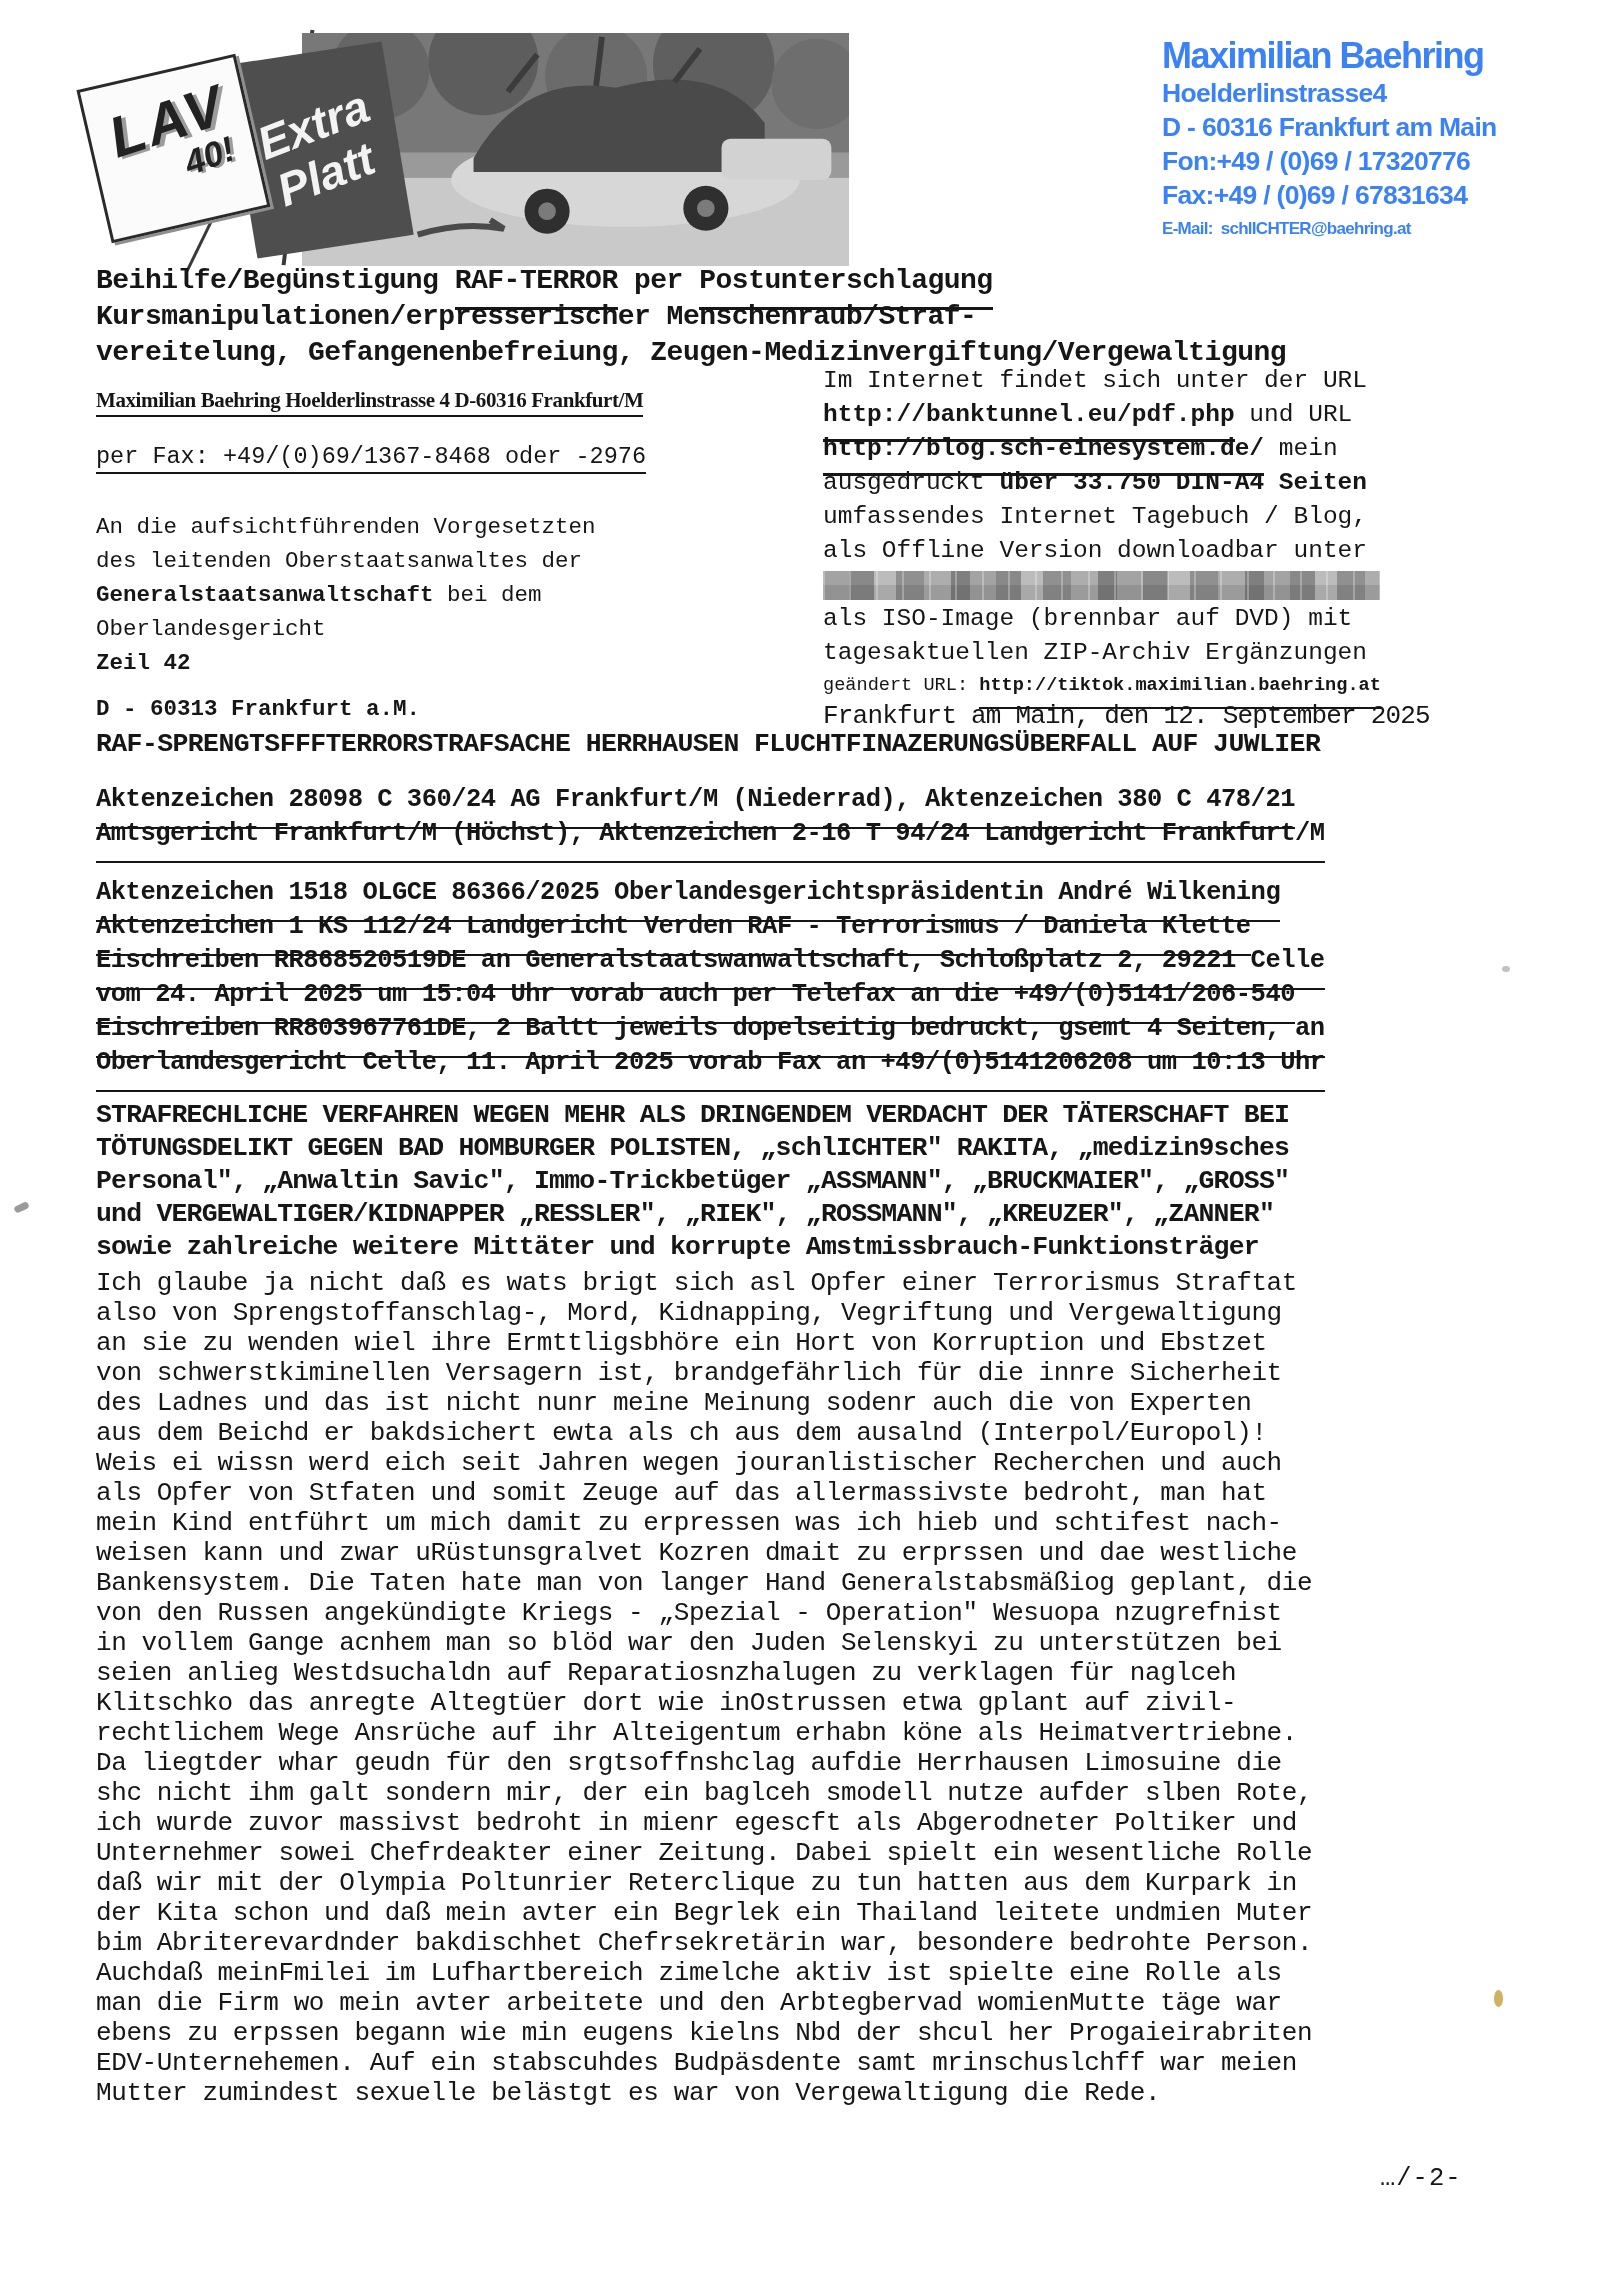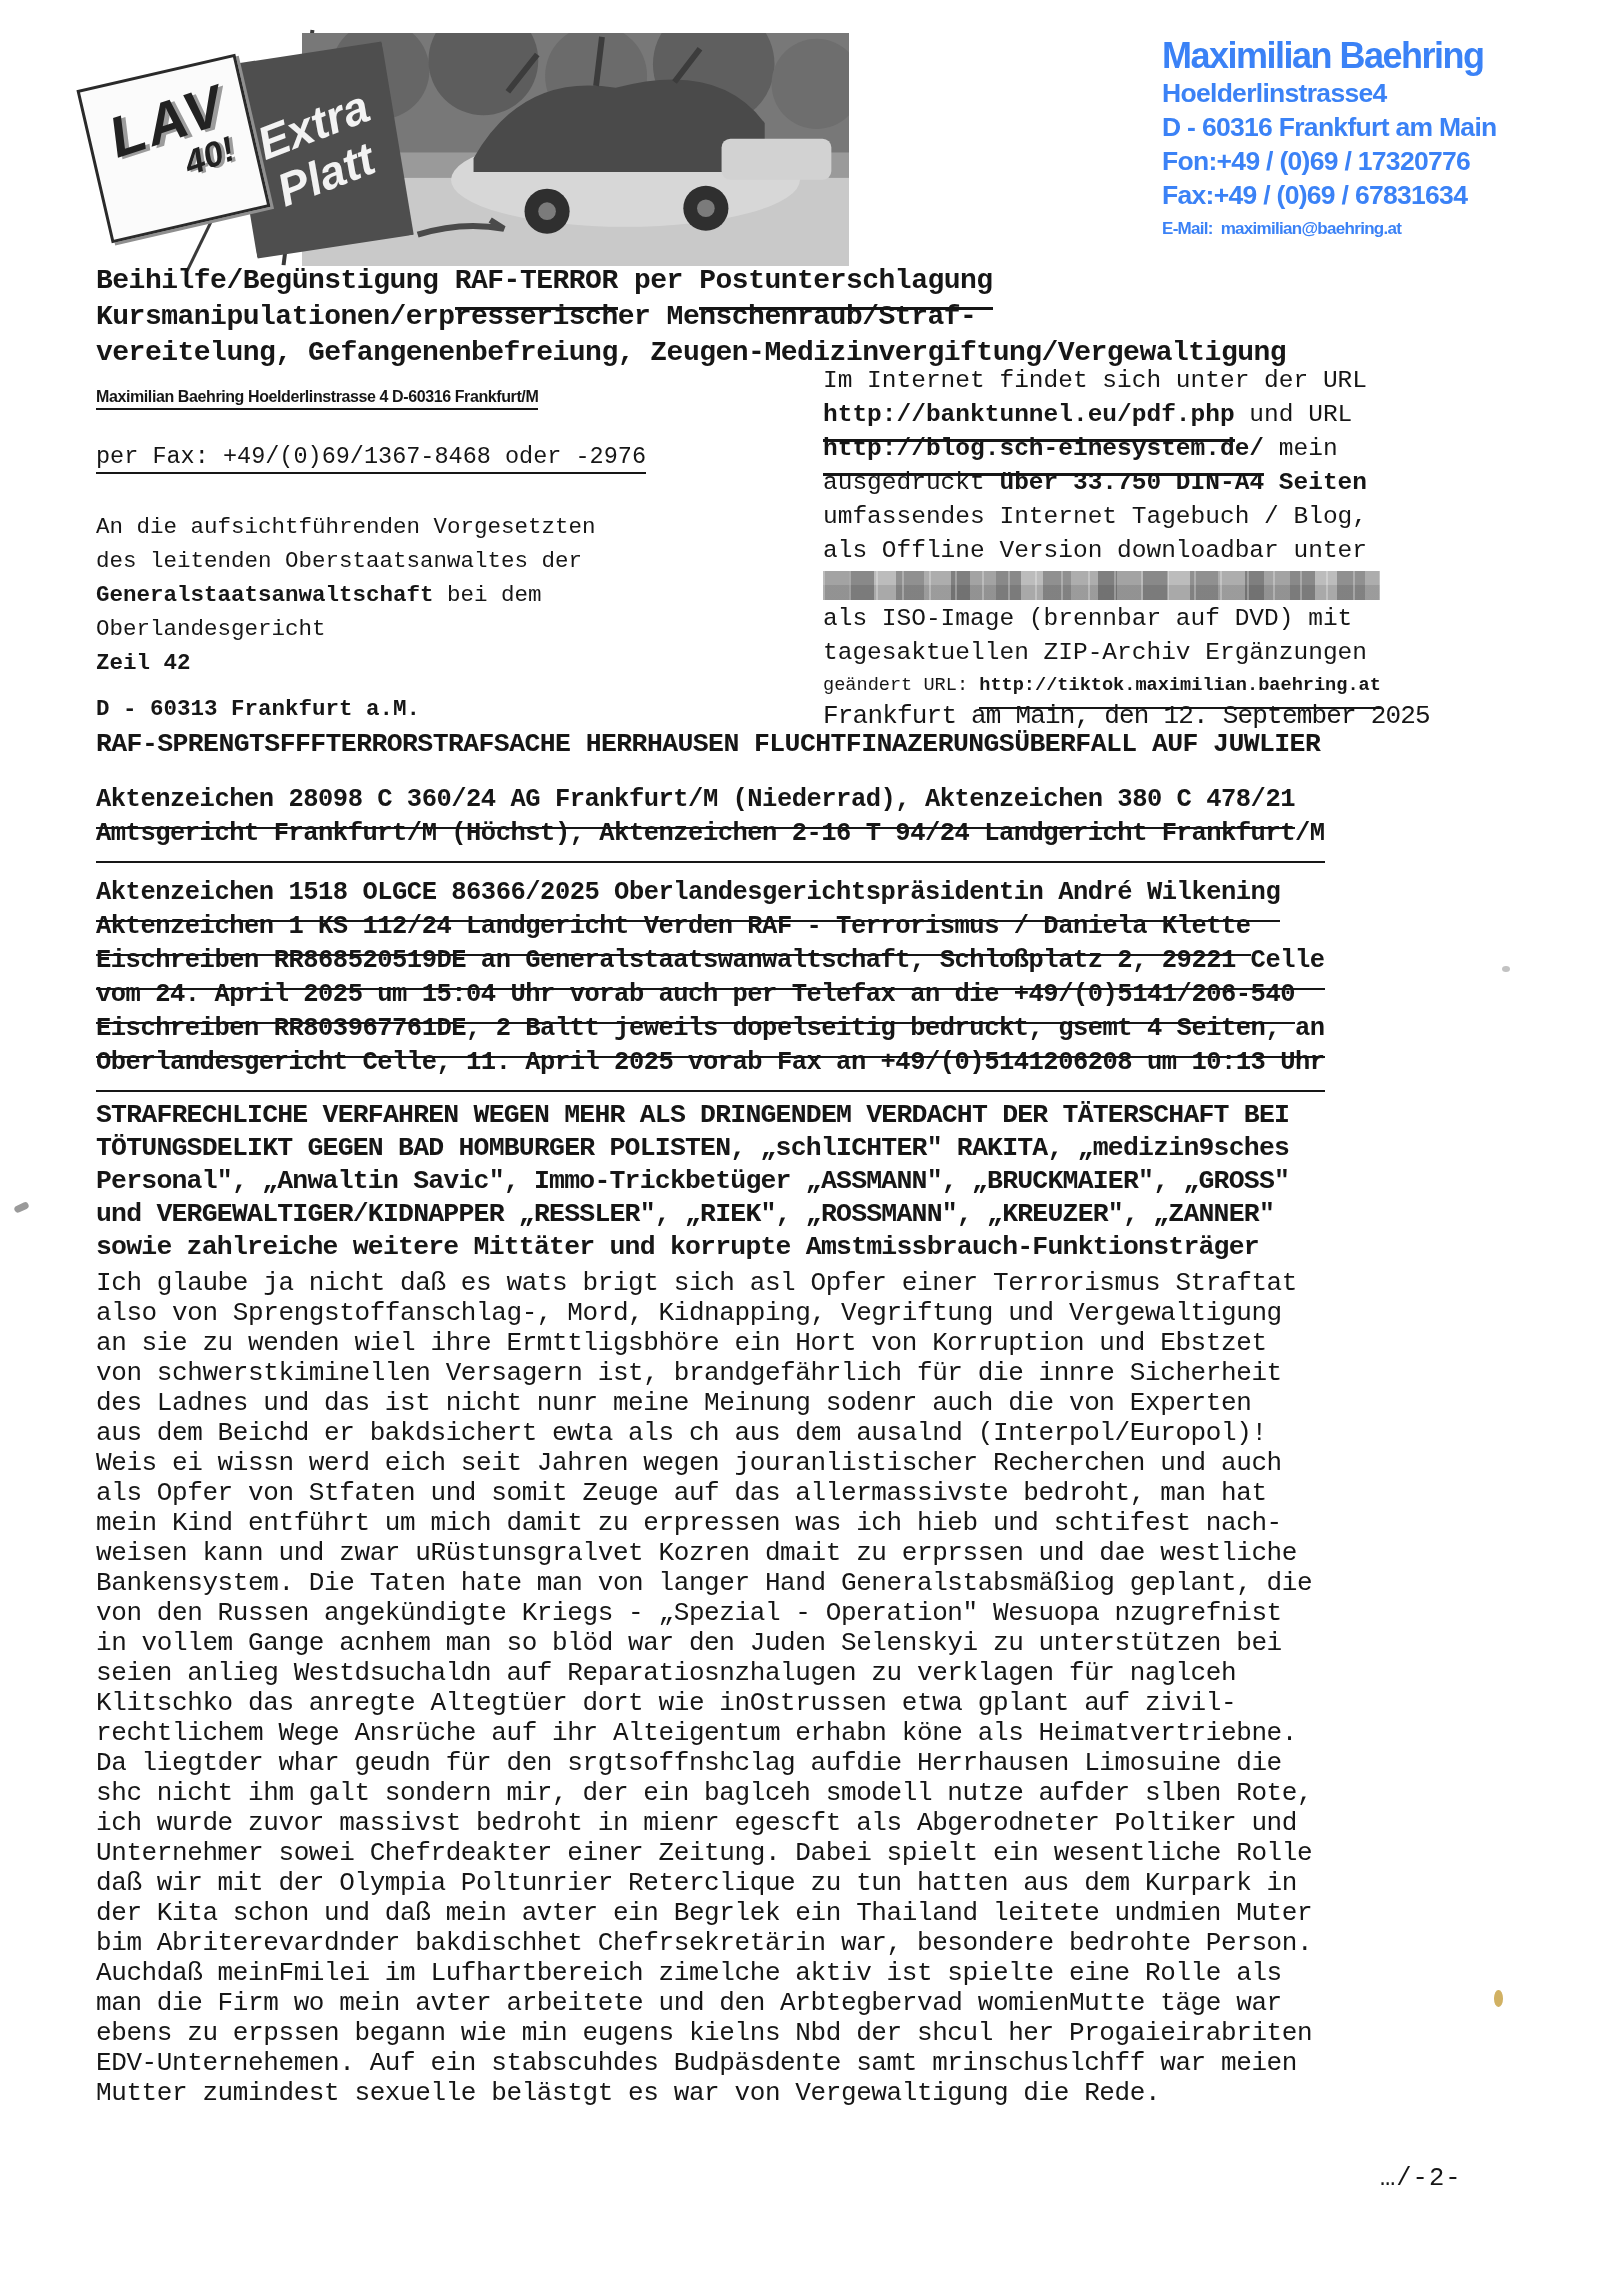--- a/index.html
+++ b/index.html
@@ -37,22 +37,22 @@
              color:#222;text-align:right;margin-right:19.6px;margin-top:-3.9px;
              text-shadow:2.9px 2px 0 #9c9c9c;transform:rotate(-7deg)}
 
   
   .headline{position:absolute;left:96px;top:263px;width:1411px;font-size:28px;font-weight:bold;
             line-height:36px;letter-spacing:-0.5px}
   span.seg-u{border-bottom:3.9px solid #161616;padding-bottom:11px}
   span.seg-b{font-weight:bold}
 
   
-  .sender-line{position:absolute;left:96px;top:388px;font-family:Liberation Sans, sans-serif;
-               font-weight:bold;font-size:16px;letter-spacing:-0.4px}
+  .sender-line{position:absolute;left:96px;top:388px;font-family:Liberation Serif, serif;
+               font-weight:bold;font-size:21px;letter-spacing:-0.4px}
   .sender-line>span{border-bottom:2.9px solid #161616;padding-bottom:2.9px}
   .fax-line{position:absolute;left:96px;top:443px;font-size:23.5px;font-weight:normal}
   .fax-line>span{border-bottom:2.9px solid #161616;padding-bottom:2px}
   .recipient{position:absolute;left:96px;top:510px;font-size:22.5px;line-height:34px}
   .recipient .bold{font-weight:bold}
   .recipient .gap{margin-top:11.8px}
 
   
   .right-col{position:absolute;left:823px;top:364px;width:627px;font-size:24.5px;line-height:34px}
   .right-col .small{font-size:18.6px;line-height:26.5px;padding-top:2.9px}
@@ -138,21 +138,21 @@
     <div class="lh-row">
       <span>Fon:</span>
       <span>+49 / (0)69 / 17320776</span>
     </div>
     <div class="lh-row">
       <span>Fax:</span>
       <span>+49 / (0)69 / 67831634</span>
     </div>
     <div class="lh-mail">
       <span>E-Mail:</span>
-      <span>maximilian@baehring.at</span>
+      <span>schlICHTER@baehring.at</span>
     </div>
   </div>
 
   <div class="headline">
     <div><span>Beihilfe/Begünstigung </span><span class="seg-u">RAF-TERROR</span><span> per </span><span class="seg-u">Postunterschlagung</span></div>
     <div>Kursmanipulationen/erpresserischer Menschenraub/Straf-</div>
     <div>vereitelung, Gefangenenbefreiung, Zeugen-Medizinvergiftung/Vergewaltigung</div>
   </div>
 
   <div class="sender-line">

